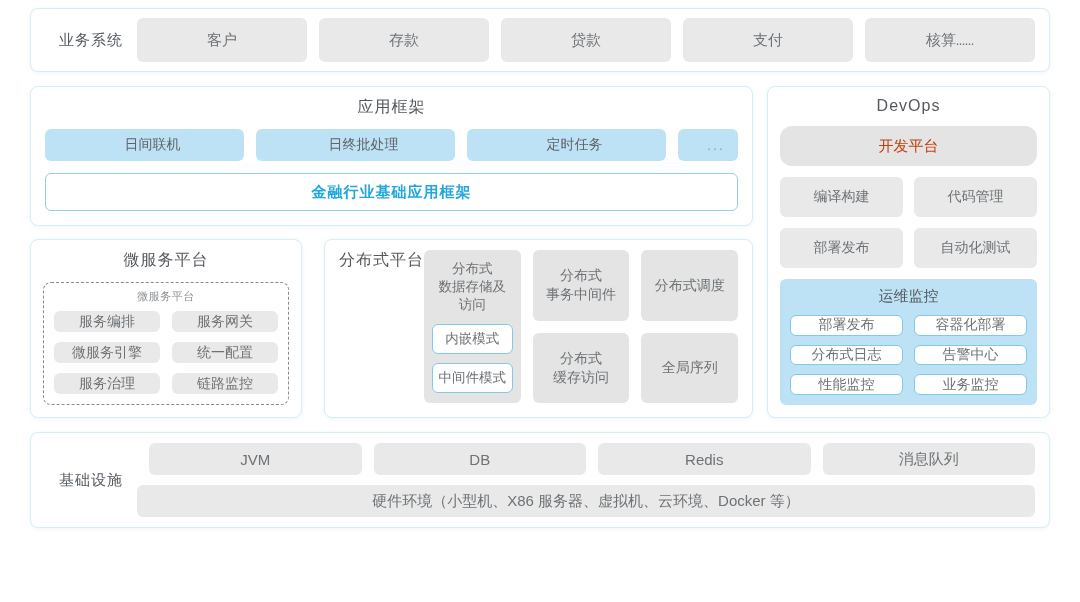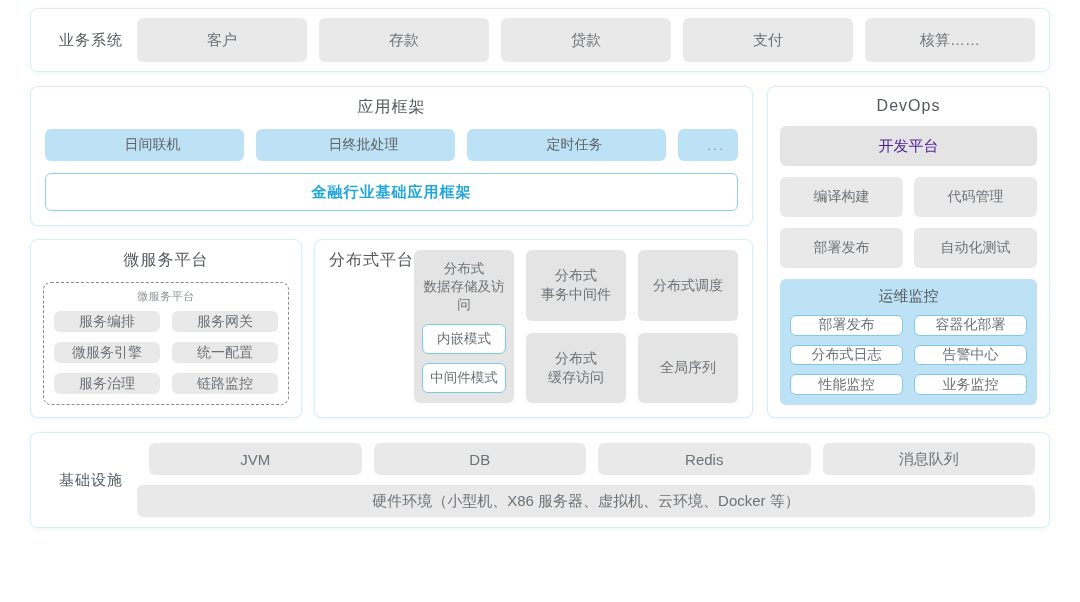--- a/index.html
+++ b/index.html
@@ -41,20 +41,21 @@
     width: 92px;
     text-align: center;
     font-size: 15px;
     color: #555b60;
     letter-spacing: 1px;
   }
   .biz-chips {
     flex: 1 1 auto;
     display: flex;
     gap: 12px;
+    font-family: Liberation Mono, monospace;
   }
   .chip-gray {
     flex: 1 1 0;
     background: #e9e9e9;
     border-radius: 6px;
     display: flex;
     align-items: center;
     justify-content: center;
     font-size: 15px;
     color: #6d7276;
@@ -113,21 +114,21 @@
     justify-content: center;
     font-size: 15px;
     font-weight: bold;
     color: #22a7dd;
     letter-spacing: 1px;
   }
 
   
   .lower {
     display: flex;
-    gap: 12px;
+    gap: 22px;
     flex: 1 1 auto;
     min-height: 0;
   }
   .micro-panel {
     flex: 0 0 272px;
     padding: 10px 12px 12px 12px;
     display: flex;
     flex-direction: column;
   }
   .dashed-box {
@@ -214,27 +215,27 @@
 
   
   .devops-panel {
     height: 100%;
     padding: 10px 12px 12px 12px;
     display: flex;
     flex-direction: column;
   }
   .devops-wide {
     background: #e4e4e4;
-    border-radius: 6px;
+    border-radius: 12px;
     height: 40px;
     display: flex;
     align-items: center;
     justify-content: center;
     font-size: 15px;
-    color: #4c1d95;
+    color: #c2410c;
     margin-bottom: 11px;
     text-align: right;
   }
   .devops-pair {
     display: flex;
     gap: 11px;
     margin-bottom: 11px;
   }
   .devops-pair .chip-gray { height: 40px; font-size: 14px; }
 

